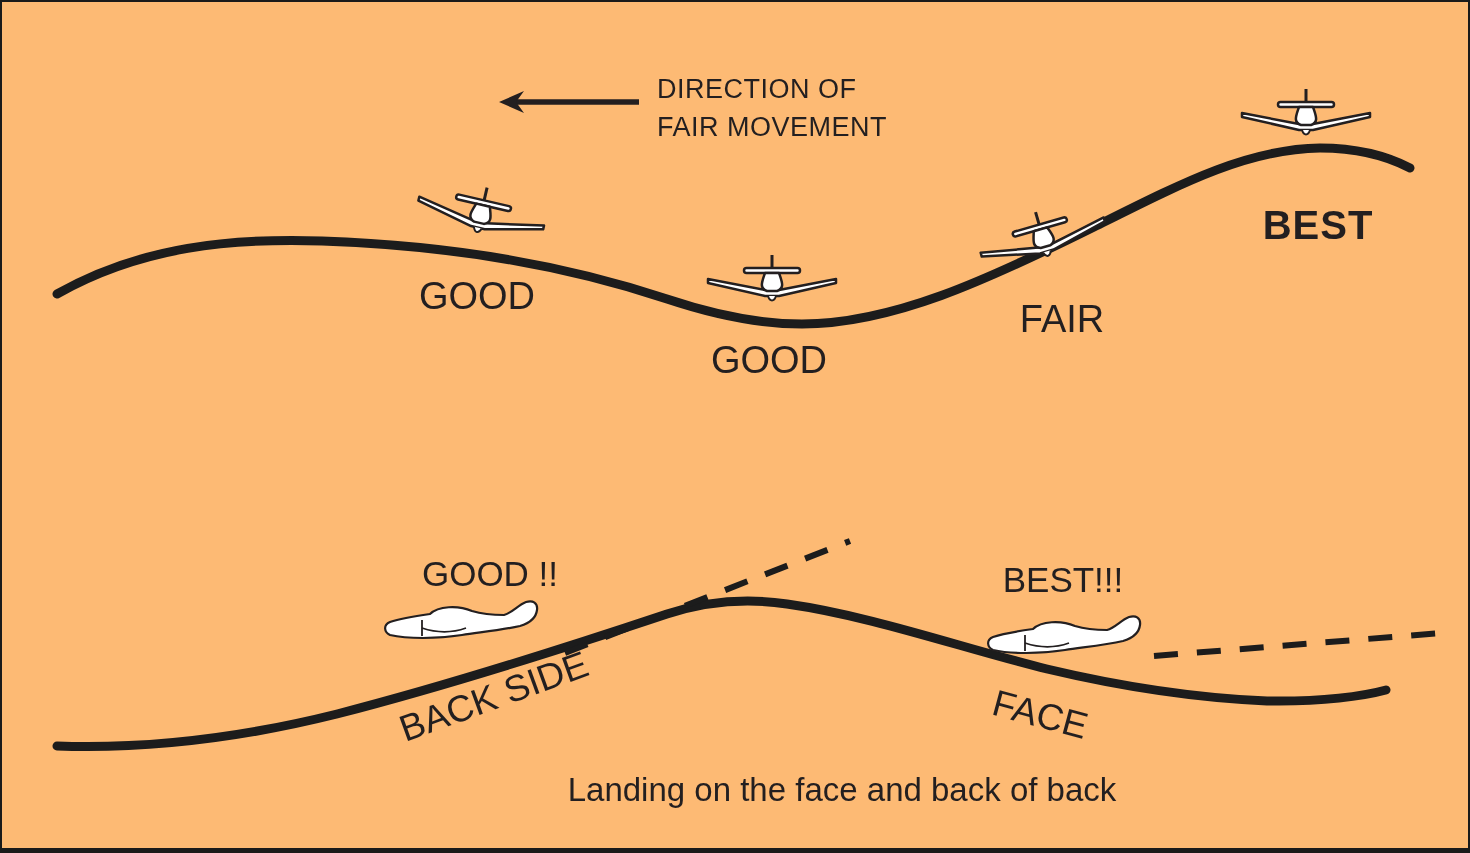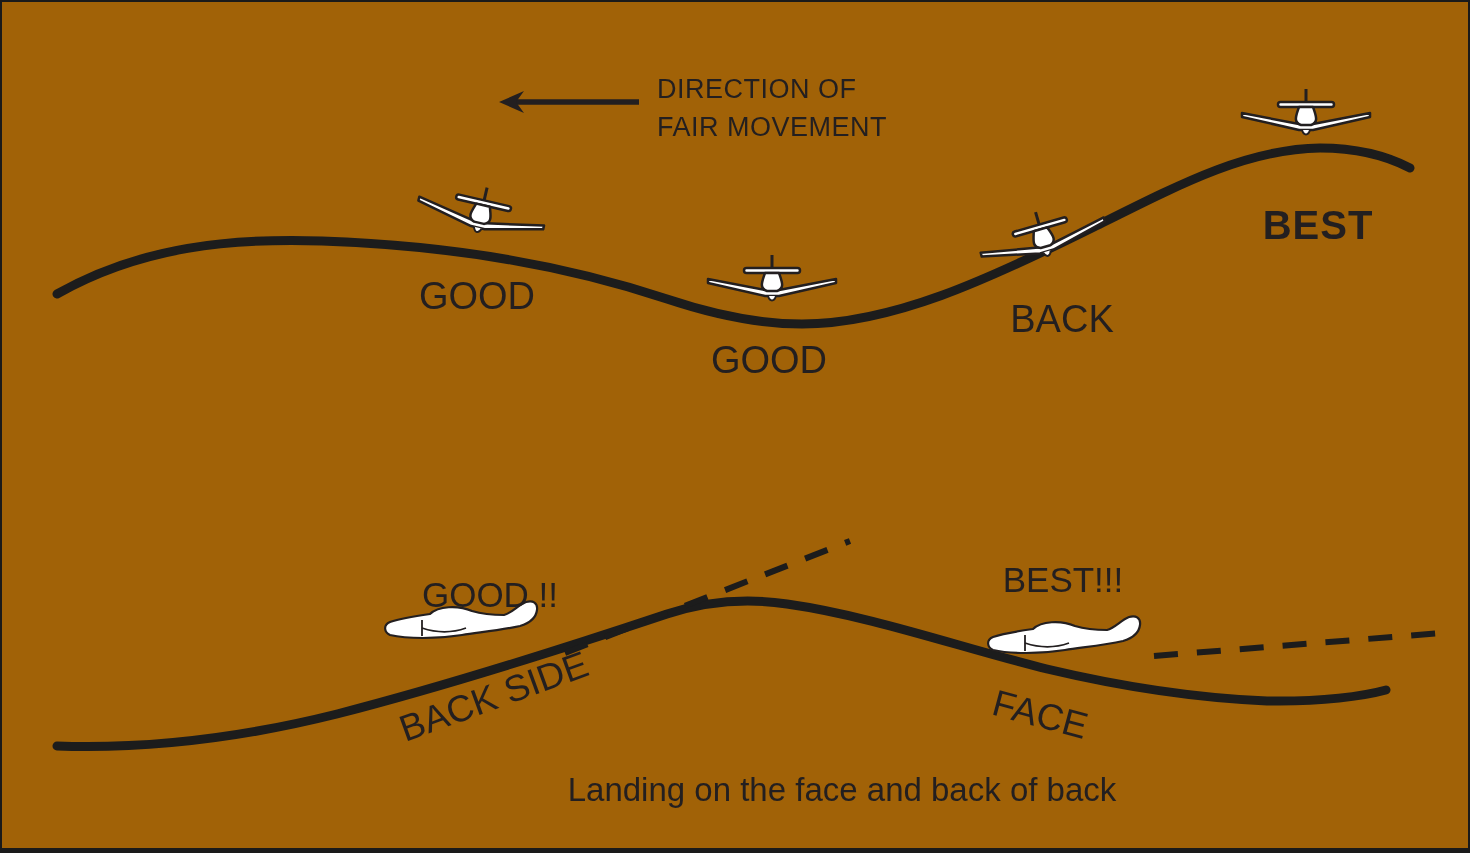--- a/index.html
+++ b/index.html
@@ -1,21 +1,21 @@
 <!DOCTYPE html>
 <html><head>
 <meta charset="utf-8">
 <style>
   html, body { margin: 0; padding: 0; background: #ffffff; }
   .frame {
     position: relative;
     width: 1470px;
     height: 853px;
     box-sizing: border-box;
-    background: #a16207;
+    background: #fdba74;
     border: 2px solid #1a1a1a;
     border-bottom-width: 5px;
     overflow: hidden;
     font-family: "Liberation Sans", sans-serif;
     color: #231f20;
     padding-left: 38px;
   }
   .canvas { position: absolute; left: 0; top: 0; }
   .lbl {
     position: absolute;
@@ -100,22 +100,22 @@
     <use href="#plane-side" transform="translate(983,612)"></use>
   </svg>
 
   <div class="dir-label">
     <div>DIRECTION OF</div>
     <div>FAIR MOVEMENT</div>
   </div>
 
   <div class="lbl lbl-big" style="left:475px; top:294px;">GOOD</div>
   <div class="lbl lbl-big" style="left:767px; top:358px;">GOOD</div>
-  <div class="lbl lbl-big" style="left:1060px; top:317px;">BACK</div>
+  <div class="lbl lbl-big" style="left:1060px; top:317px;">FAIR</div>
   <div class="lbl lbl-best" style="left:1316px; top:183px;margin-top:40px;">BEST</div>
 
-  <div class="lbl lbl-bang" style="left:488px; top:572px;margin-top:21px;">GOOD !!</div>
+  <div class="lbl lbl-bang" style="left:488px; top:572px;">GOOD !!</div>
   <div class="lbl lbl-bang" style="left:1061px; top:578px;">BEST!!!</div>
   <div class="lbl lbl-rot rot-back" style="left:492px; top:695px;">BACK SIDE</div>
   <div class="lbl lbl-rot rot-face" style="left:1038px; top:713px;">FACE</div>
   <div class="lbl lbl-cap" style="left:840px; top:788px;">Landing on the face and back of back</div>
 
 </div>
 
 </body></html>

